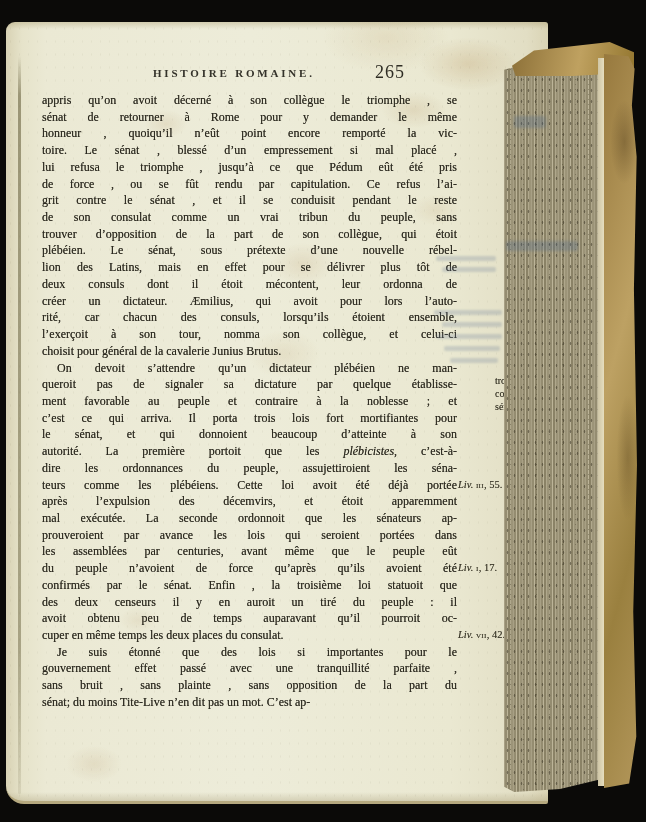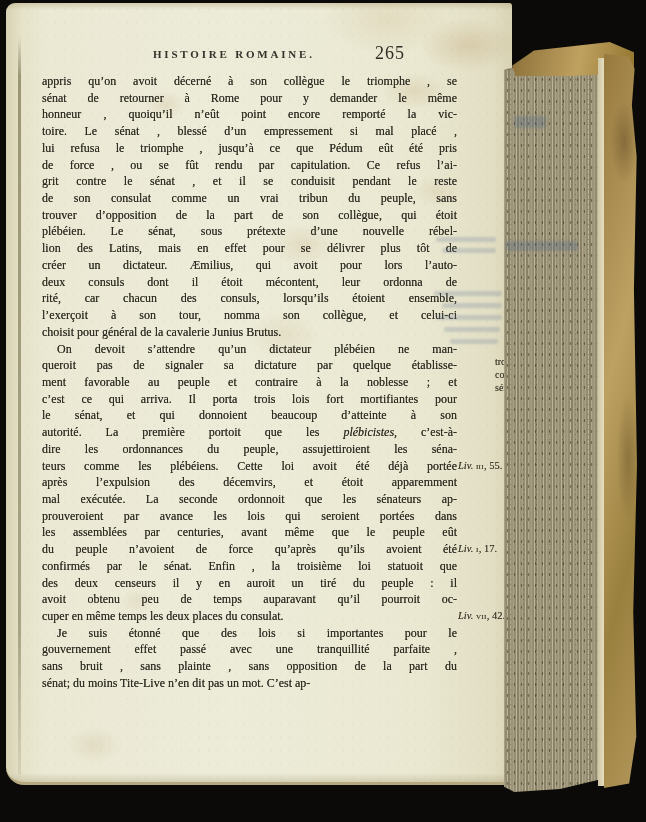--- a/index.html
+++ b/index.html
@@ -3,30 +3,31 @@
 <meta charset="utf-8">
 <style>
   html,body{margin:0;padding:0;background:#000;}
   #stage{
     position:relative;width:646px;height:822px;overflow:hidden;
     background:#0b0a08;
     font-family:"Liberation Serif",serif;
   }
   
   #page{
-    position:absolute;left:6px;top:3px;width:506px;height:779px;
+    position:absolute;left:6px;top:22px;width:506px;height:779px;
     background:
       linear-gradient(to bottom, rgba(150,135,85,.30) 0, rgba(150,135,85,0) 7px),
       linear-gradient(to top, rgba(140,125,80,.25) 0, rgba(140,125,80,0) 9px),
       linear-gradient(to right,
         #d8d2b4 0, #e6e3ca 16px, #ebe9d4 40px, #edecd9 45%,
         #eae8d1 82%, #e2dec4 96%, #d9d3b4 100%);
     border-radius:9px 3px 2px 18px;
     border-bottom:3px solid #b6a97f;
     color:#2c2a20;
+    padding-left:36px;
   }
   #stains{
     position:absolute;inset:0;pointer-events:none;border-radius:inherit;
     background:
       radial-gradient(70px 38px at 462px 42px, rgba(165,120,55,.20), transparent 70%),
       radial-gradient(46px 26px at 408px 88px, rgba(160,115,55,.14), transparent 70%),
       radial-gradient(30px 20px at 160px 102px, rgba(160,115,55,.12), transparent 70%),
       radial-gradient(44px 30px at 296px 242px, rgba(160,115,55,.13), transparent 70%),
       radial-gradient(52px 34px at 278px 332px, rgba(165,125,60,.11), transparent 70%),
       radial-gradient(34px 22px at 430px 188px, rgba(160,115,55,.10), transparent 70%),
@@ -129,22 +130,22 @@
         <div class="bline j">sénat de retourner à Rome pour y demander le même</div>
         <div class="bline j">honneur , quoiqu’il n’eût point encore remporté la vic-</div>
         <div class="bline j">toire. Le sénat , blessé d’un empressement si mal placé ,</div>
         <div class="bline j">lui refusa le triomphe , jusqu’à ce que Pédum eût été pris</div>
         <div class="bline j">de force , ou se fût rendu par capitulation. Ce refus l’ai-</div>
         <div class="bline j">grit contre le sénat , et il se conduisit pendant le reste</div>
         <div class="bline j">de son consulat comme un vrai tribun du peuple, sans</div>
         <div class="bline j">trouver d’opposition de la part de son collègue, qui étoit</div>
         <div class="bline j">plébéien. Le sénat, sous prétexte d’une nouvelle rébel-</div>
         <div class="bline j">lion des Latins, mais en effet pour se délivrer plus tôt de</div>
+        <div class="bline j">deux consuls dont il étoit mécontent, leur ordonna de</div>
         <div class="bline j">créer un dictateur. Æmilius, qui avoit pour lors l’auto-</div>
-        <div class="bline j">deux consuls dont il étoit mécontent, leur ordonna de</div>
         <div class="bline j">rité, car chacun des consuls, lorsqu’ils étoient ensemble,</div>
         <div class="bline j">l’exerçoit à son tour, nomma son collègue, et celui-ci</div>
         <div class="bline">choisit pour général de la cavalerie Junius Brutus.</div>
         <div class="bline j ind">On devoit s’attendre qu’un dictateur plébéien ne man-</div>
         <div class="bline j">queroit pas de signaler sa dictature par quelque établisse-</div>
         <div class="bline j">ment favorable au peuple et contraire à la noblesse ; et</div>
         <div class="bline j">c’est ce qui arriva. Il porta trois lois fort mortifiantes pour</div>
         <div class="bline j">le sénat, et qui donnoient beaucoup d’atteinte à son</div>
         <div class="bline j">autorité. La première portoit que les <i>plébicistes</i>, c’est-à-</div>
         <div class="bline j">dire les ordonnances du peuple, assujettiroient les séna-</div>

